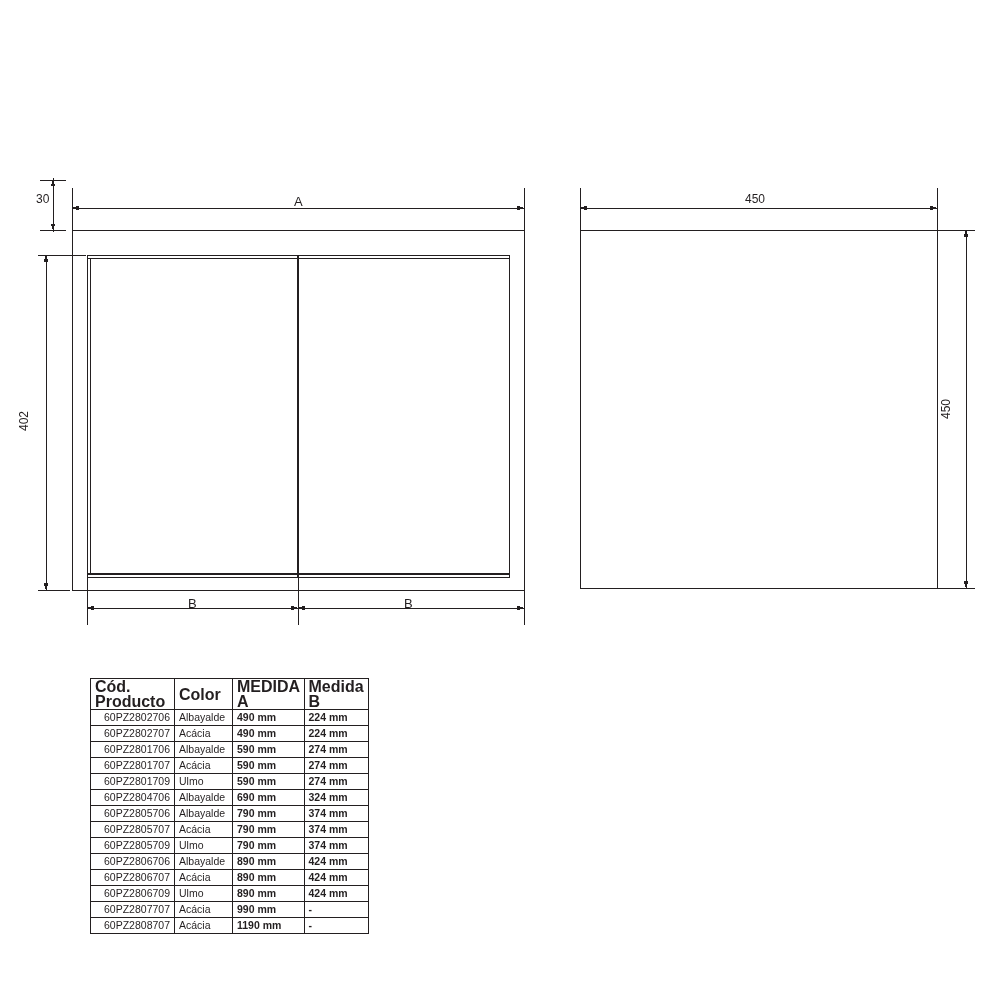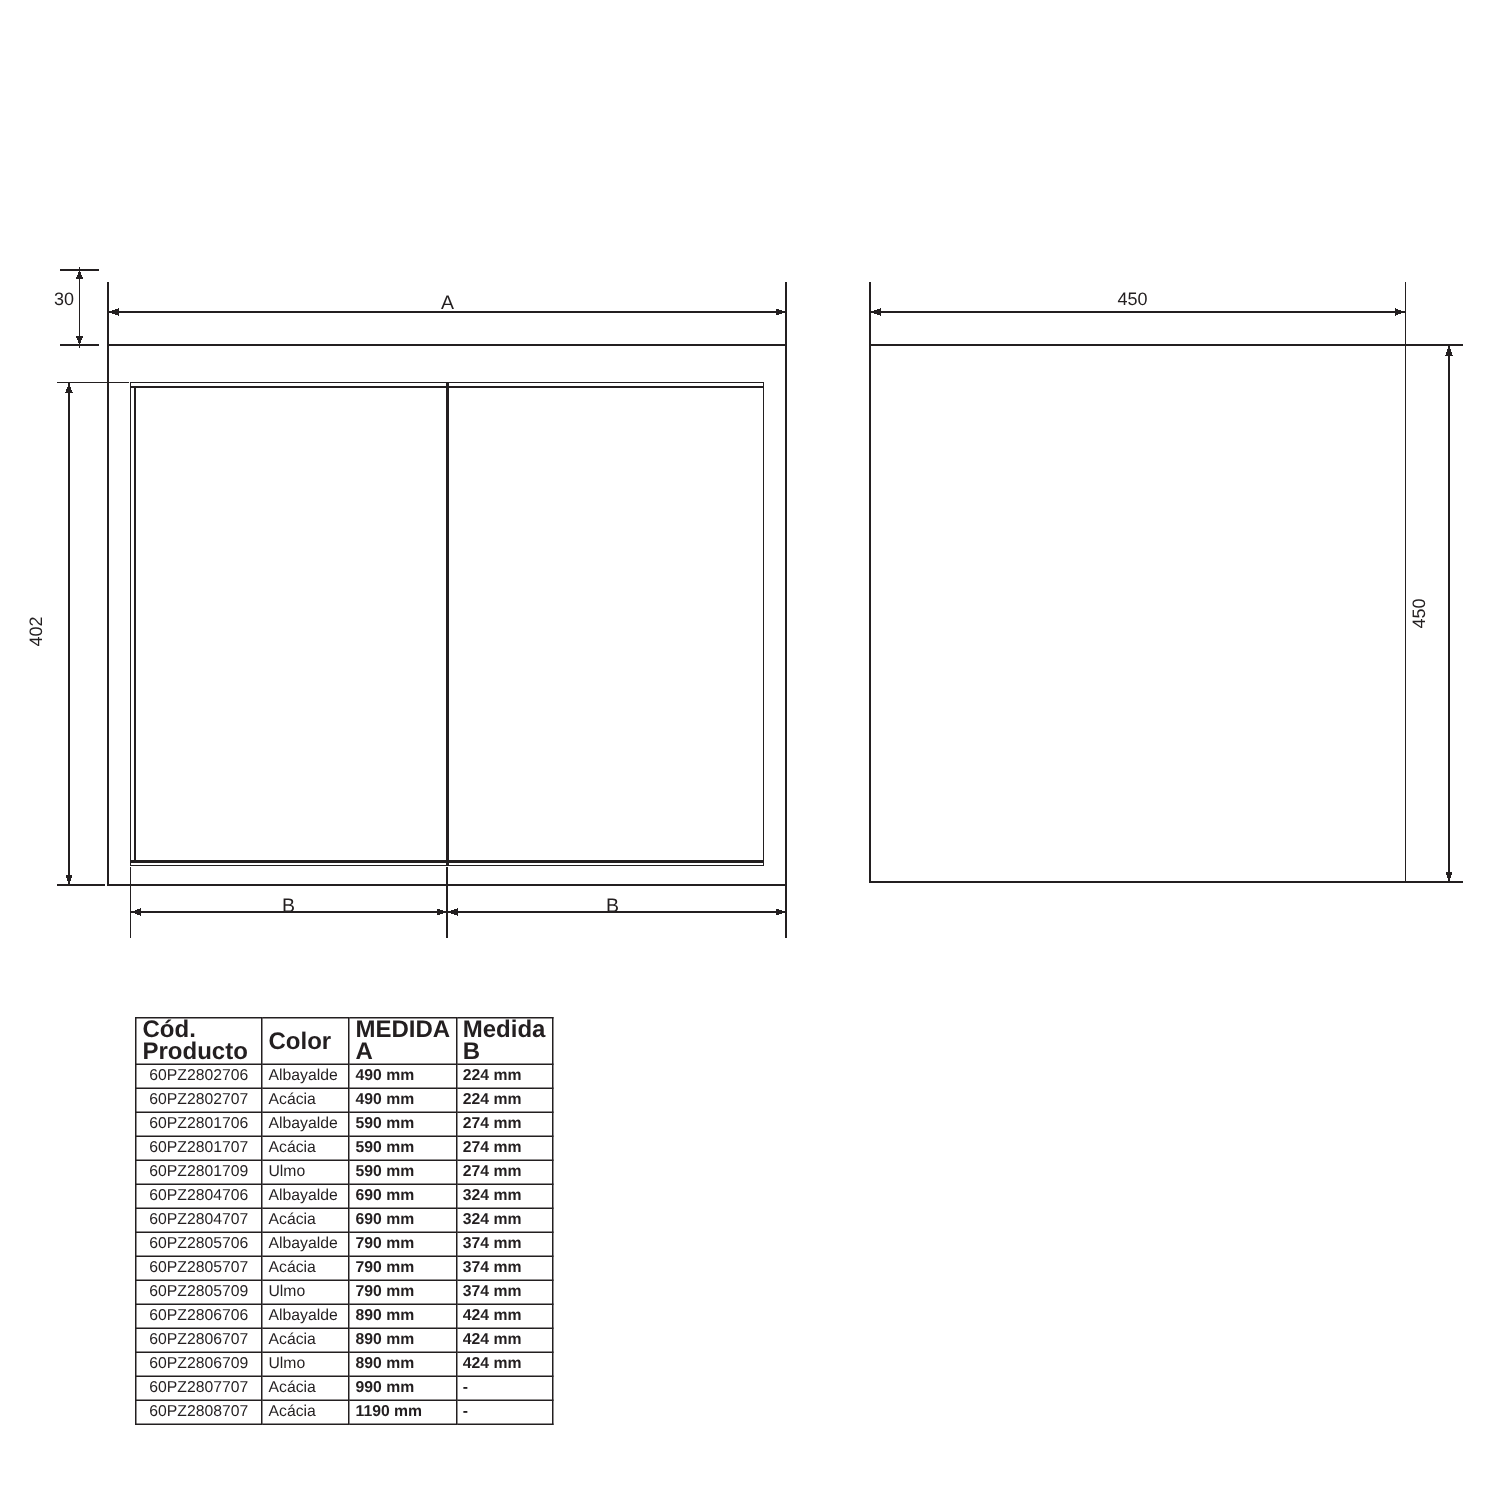--- a/index.html
+++ b/index.html
@@ -49,21 +49,21 @@
     box-sizing: border-box;
   }
   .spec-table thead th {
     font-weight: bold;
     font-size: 16px;
   }
   .col-code  { width: 84px; }
   .col-color { width: 58px; margin-top: 46px; }
   .col-a     { width: 62px; text-align: center; }
   .col-b     { width: 58px; text-align: center; }
-  .spec-table tbody td.col-code { text-align: center; }
+  .spec-table tbody td.col-code { text-align: right; }
   .spec-table tbody td.col-a,
   .spec-table tbody td.col-b { text-align: left; font-weight: bold; }
   .spec-table tbody td.col-a { font-weight: bold; }
 </style>
 </head>
 <body>
 
 <svg id="sheet" viewBox="0 0 1000 1000">
   <g stroke="#231f20" fill="none" stroke-width="1" shape-rendering="crispEdges">
 
@@ -177,26 +177,20 @@
         <td class="col-a">590 mm</td>
         <td class="col-b">274 mm</td>
       </tr>
       <tr>
         <td class="col-code">60PZ2804706</td>
         <td class="col-color">Albayalde</td>
         <td class="col-a">690 mm</td>
         <td class="col-b">324 mm</td>
       </tr>
       <tr>
-        <td class="col-code">60PZ2804707</td>
-        <td class="col-color">Acácia</td>
-        <td class="col-a">690 mm</td>
-        <td class="col-b">324 mm</td>
-      </tr>
-      <tr>
         <td class="col-code">60PZ2805706</td>
         <td class="col-color">Albayalde</td>
         <td class="col-a">790 mm</td>
         <td class="col-b">374 mm</td>
       </tr>
       <tr>
         <td class="col-code">60PZ2805707</td>
         <td class="col-color">Acácia</td>
         <td class="col-a">790 mm</td>
         <td class="col-b">374 mm</td>

